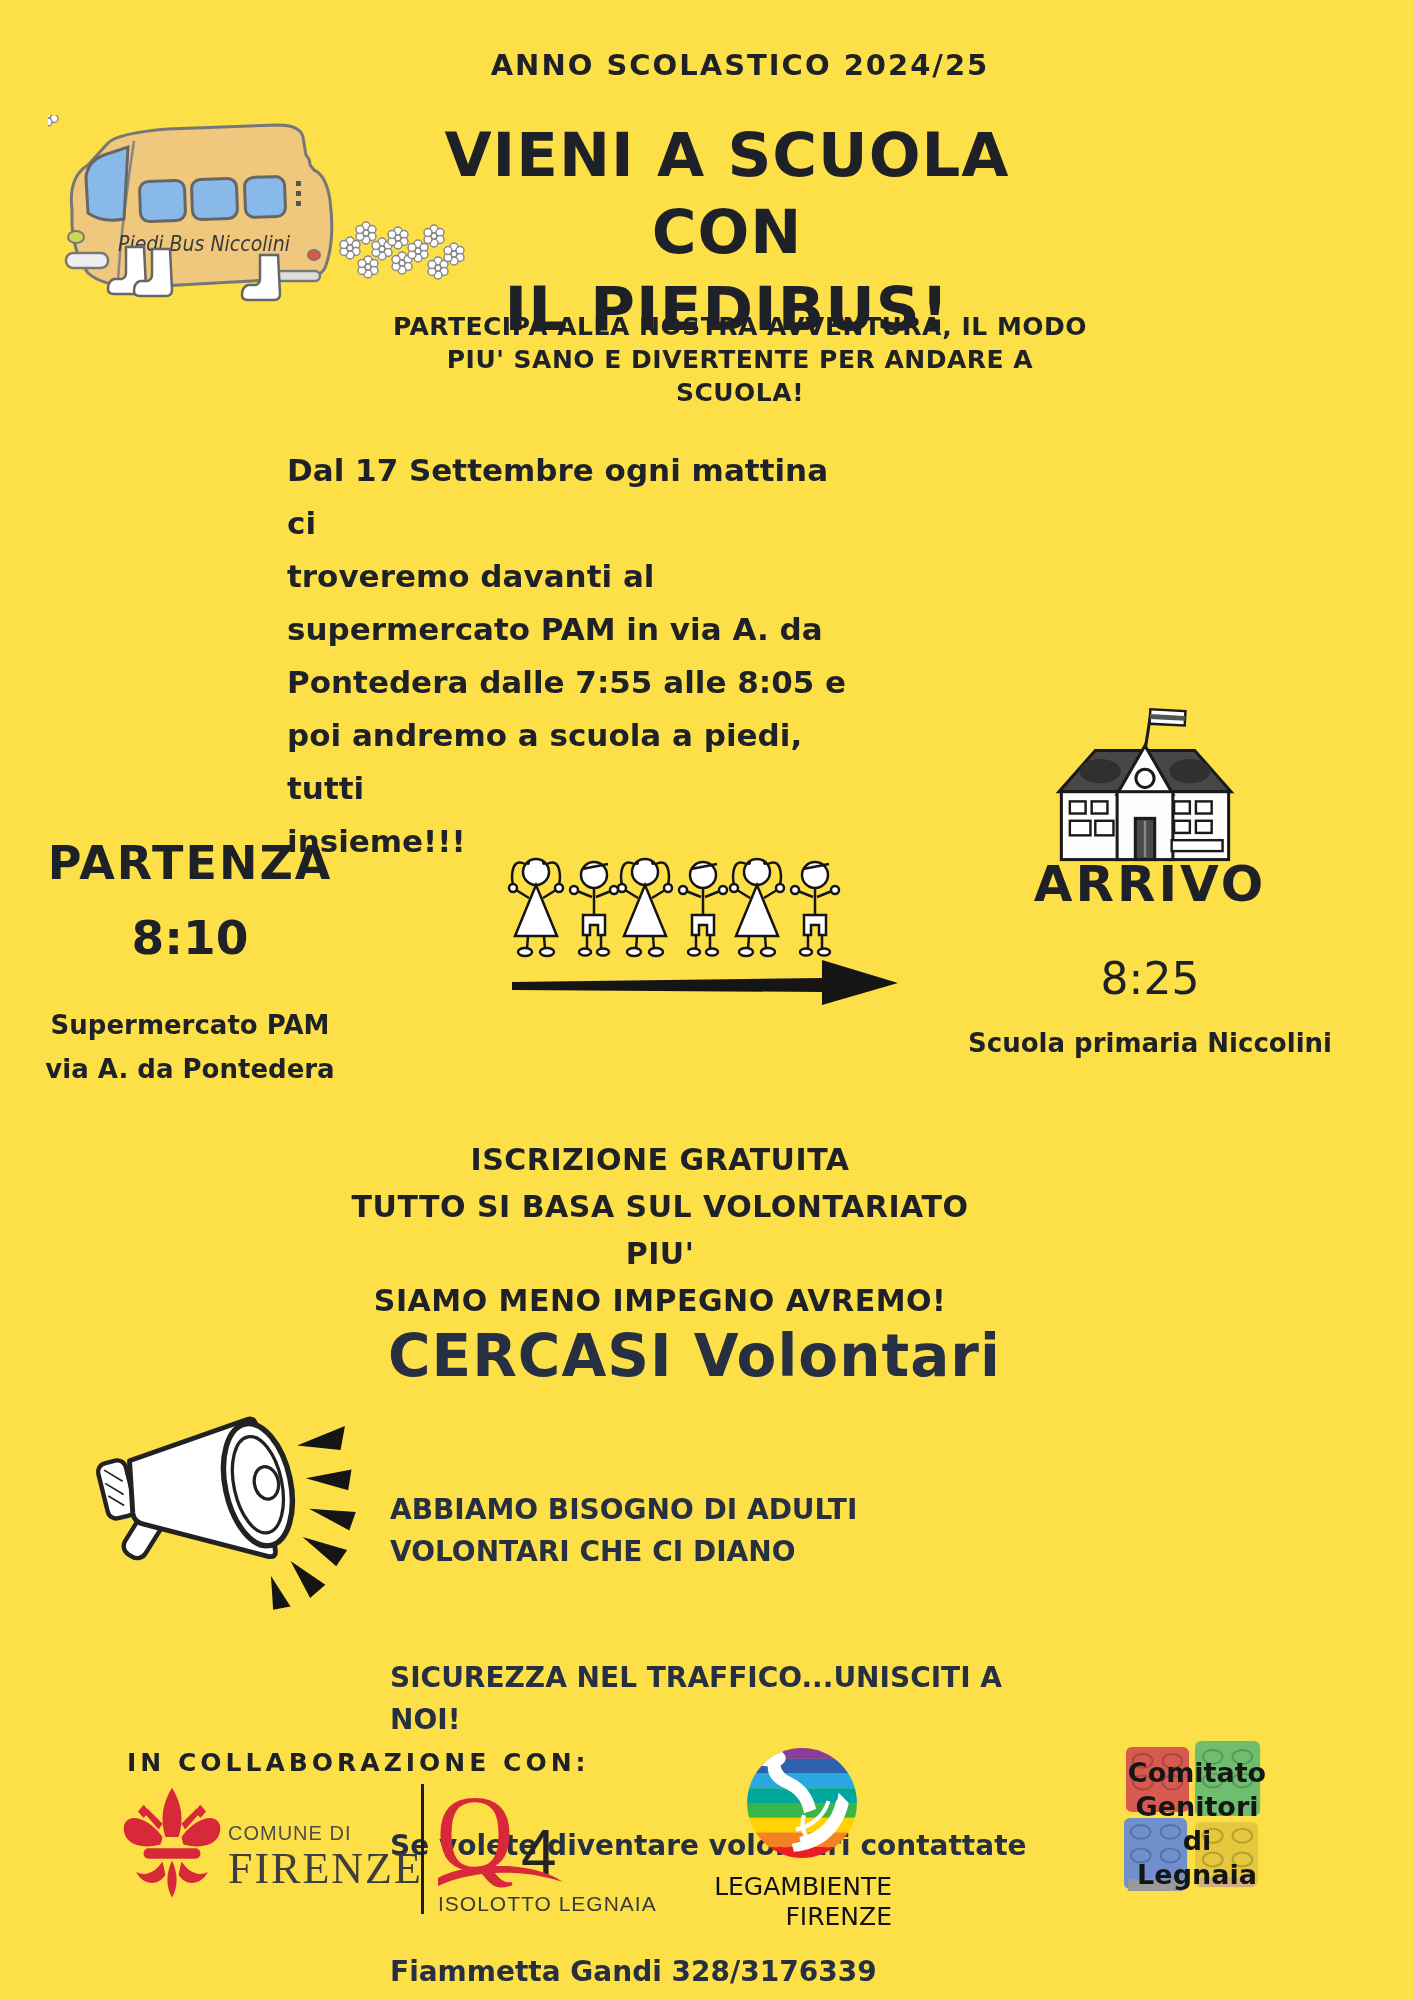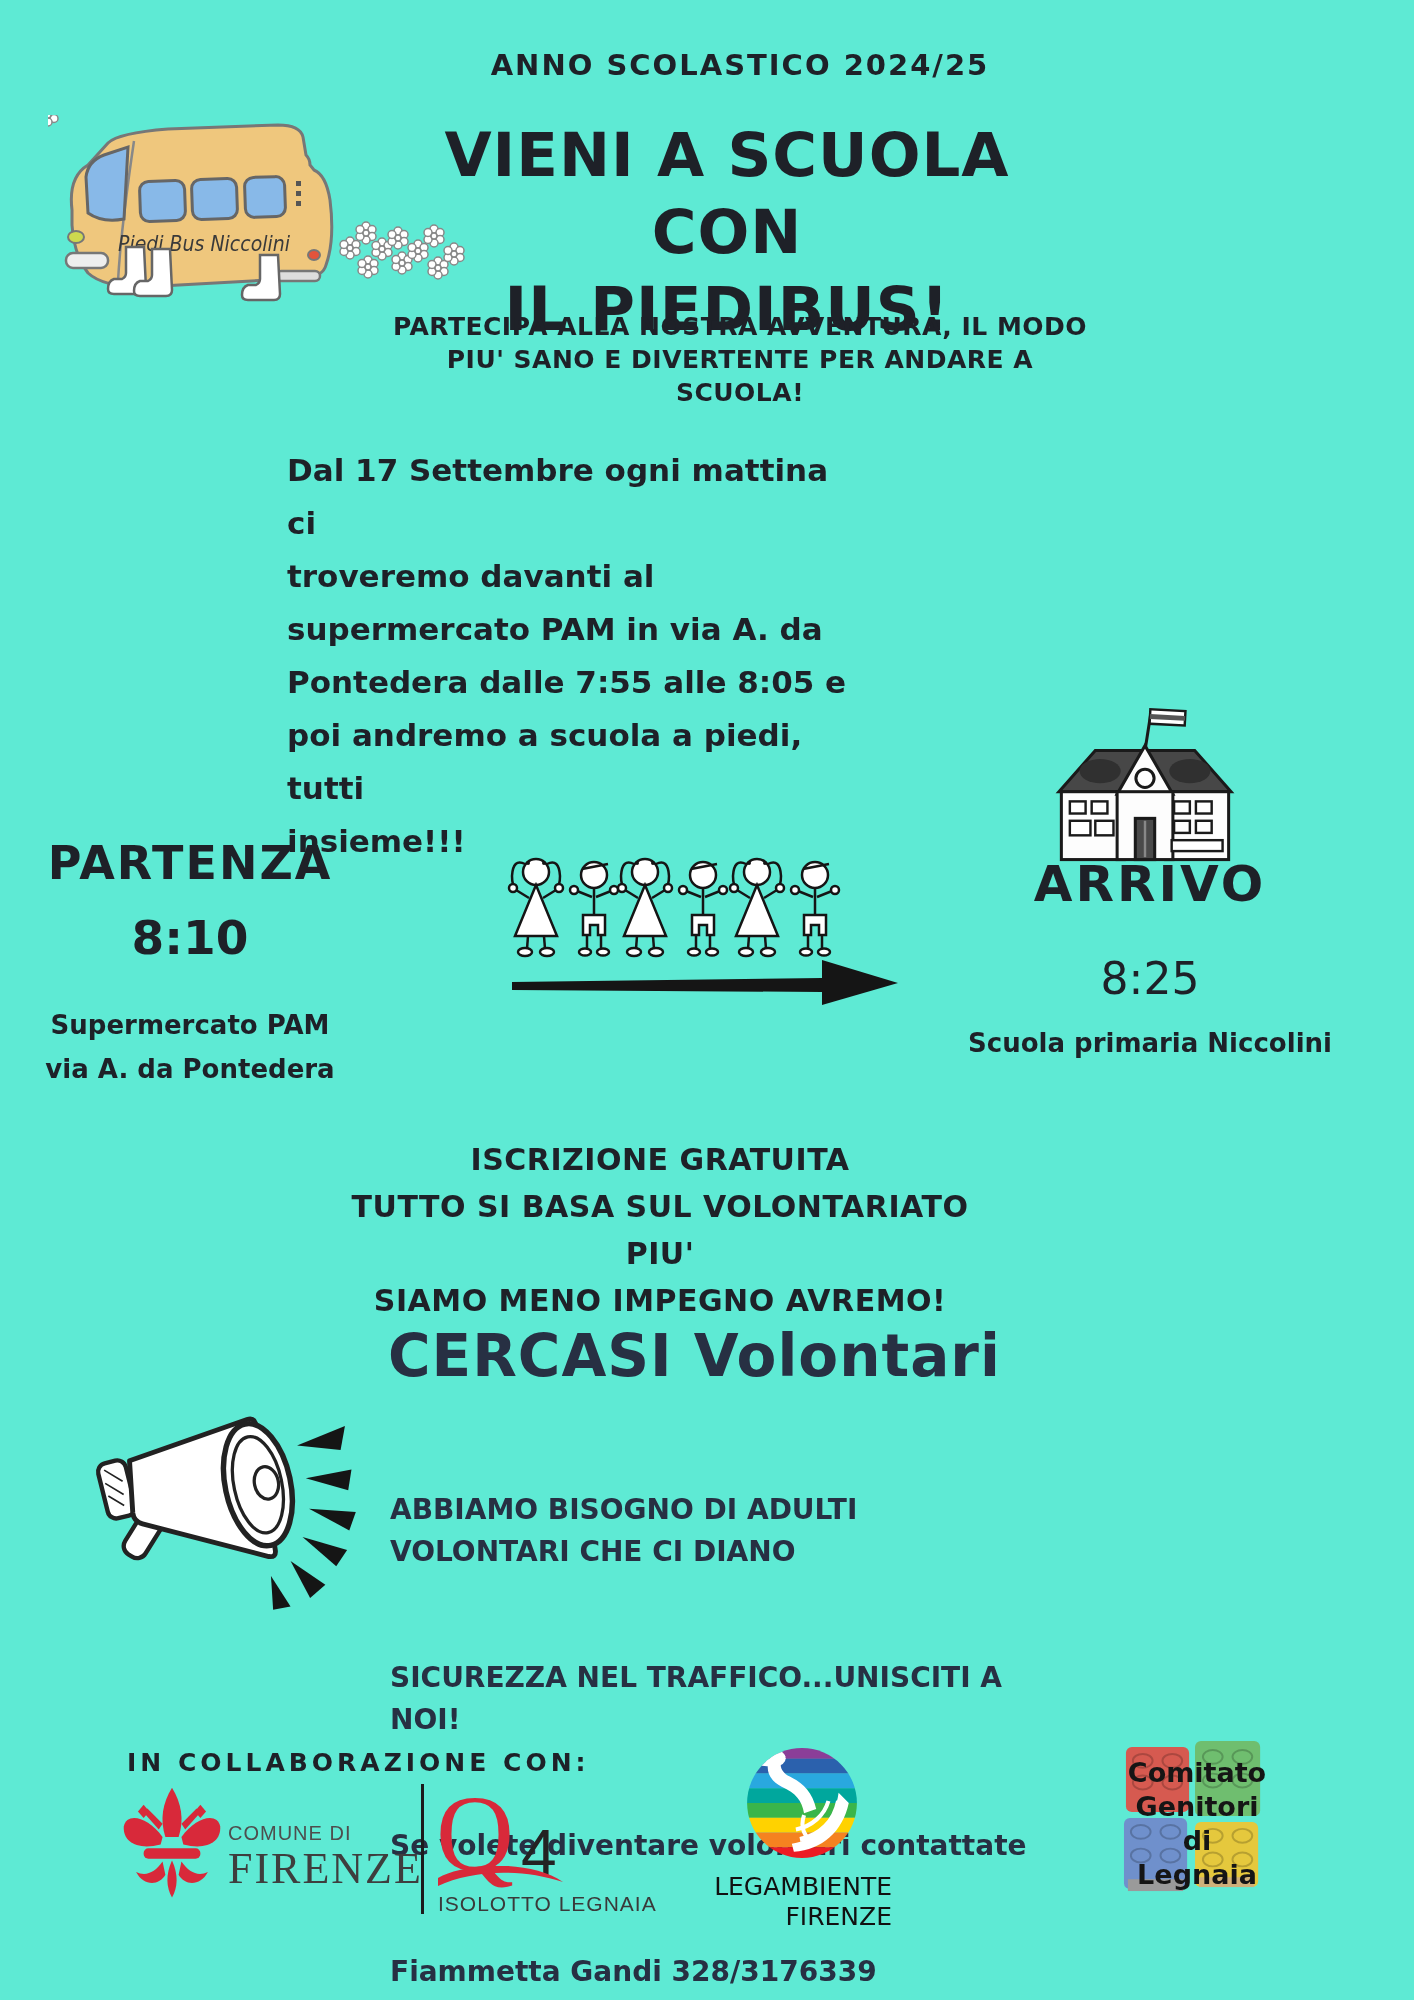--- a/index.html
+++ b/index.html
@@ -1,16 +1,16 @@
 <!DOCTYPE html>
 <html><head>
 <meta charset="utf-8">
 <style>
   html,body{margin:0;padding:0;background:#ffffff;}
-  .poster{position:relative;width:1414px;height:2000px;background:#5eead4;overflow:hidden;
+  .poster{position:relative;width:1414px;height:2000px;background:#fde047;overflow:hidden;
           font-family:"DejaVu Sans",sans-serif;color:#1E2128;}
   .abs{position:absolute;}
   .school-year{left:395px;top:48px;width:690px;text-align:center;font-size:29px;font-weight:bold;letter-spacing:2px;}
   .title{left:377px;top:116px;width:700px;text-align:center;font-size:61px;line-height:77px;font-weight:bold;letter-spacing:1px;}
   .subtitle{left:385px;top:310px;width:710px;text-align:center;font-size:25px;line-height:33px;font-weight:bold;letter-spacing:.5px;}
   .intro{left:287px;top:444px;width:560px;font-size:31px;line-height:53px;font-weight:bold;}
   .dep{left:40px;top:836px;width:300px;text-align:center;}
   .dep-label{font-size:46px;font-weight:bold;letter-spacing:2px;text-align:center;}
   .dep-time{margin-top:20px;font-size:47px;font-weight:bold;}
   .dep-place{margin-top:38px;font-size:26px;line-height:44px;font-weight:bold;}

